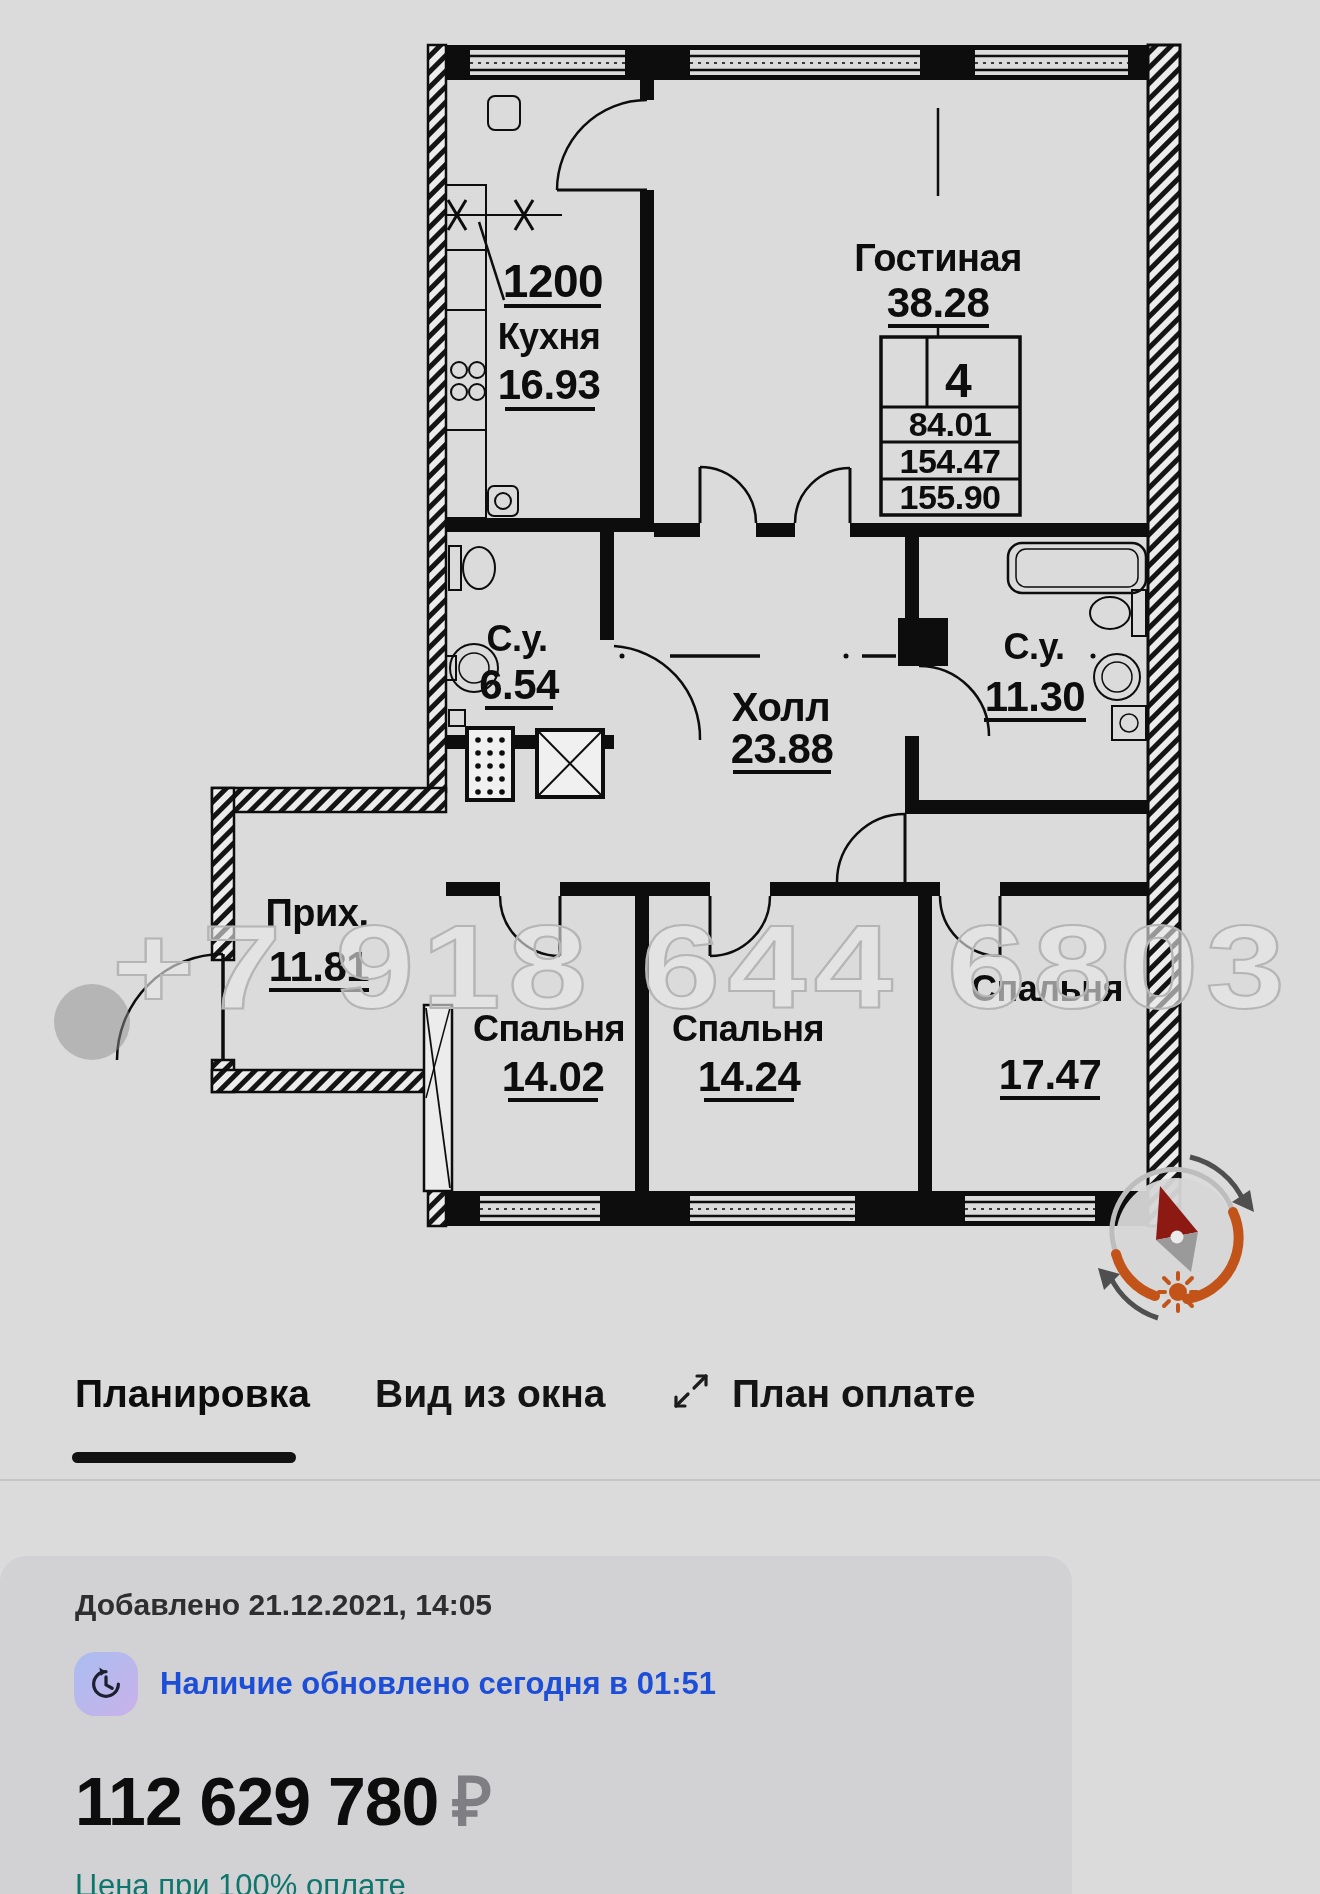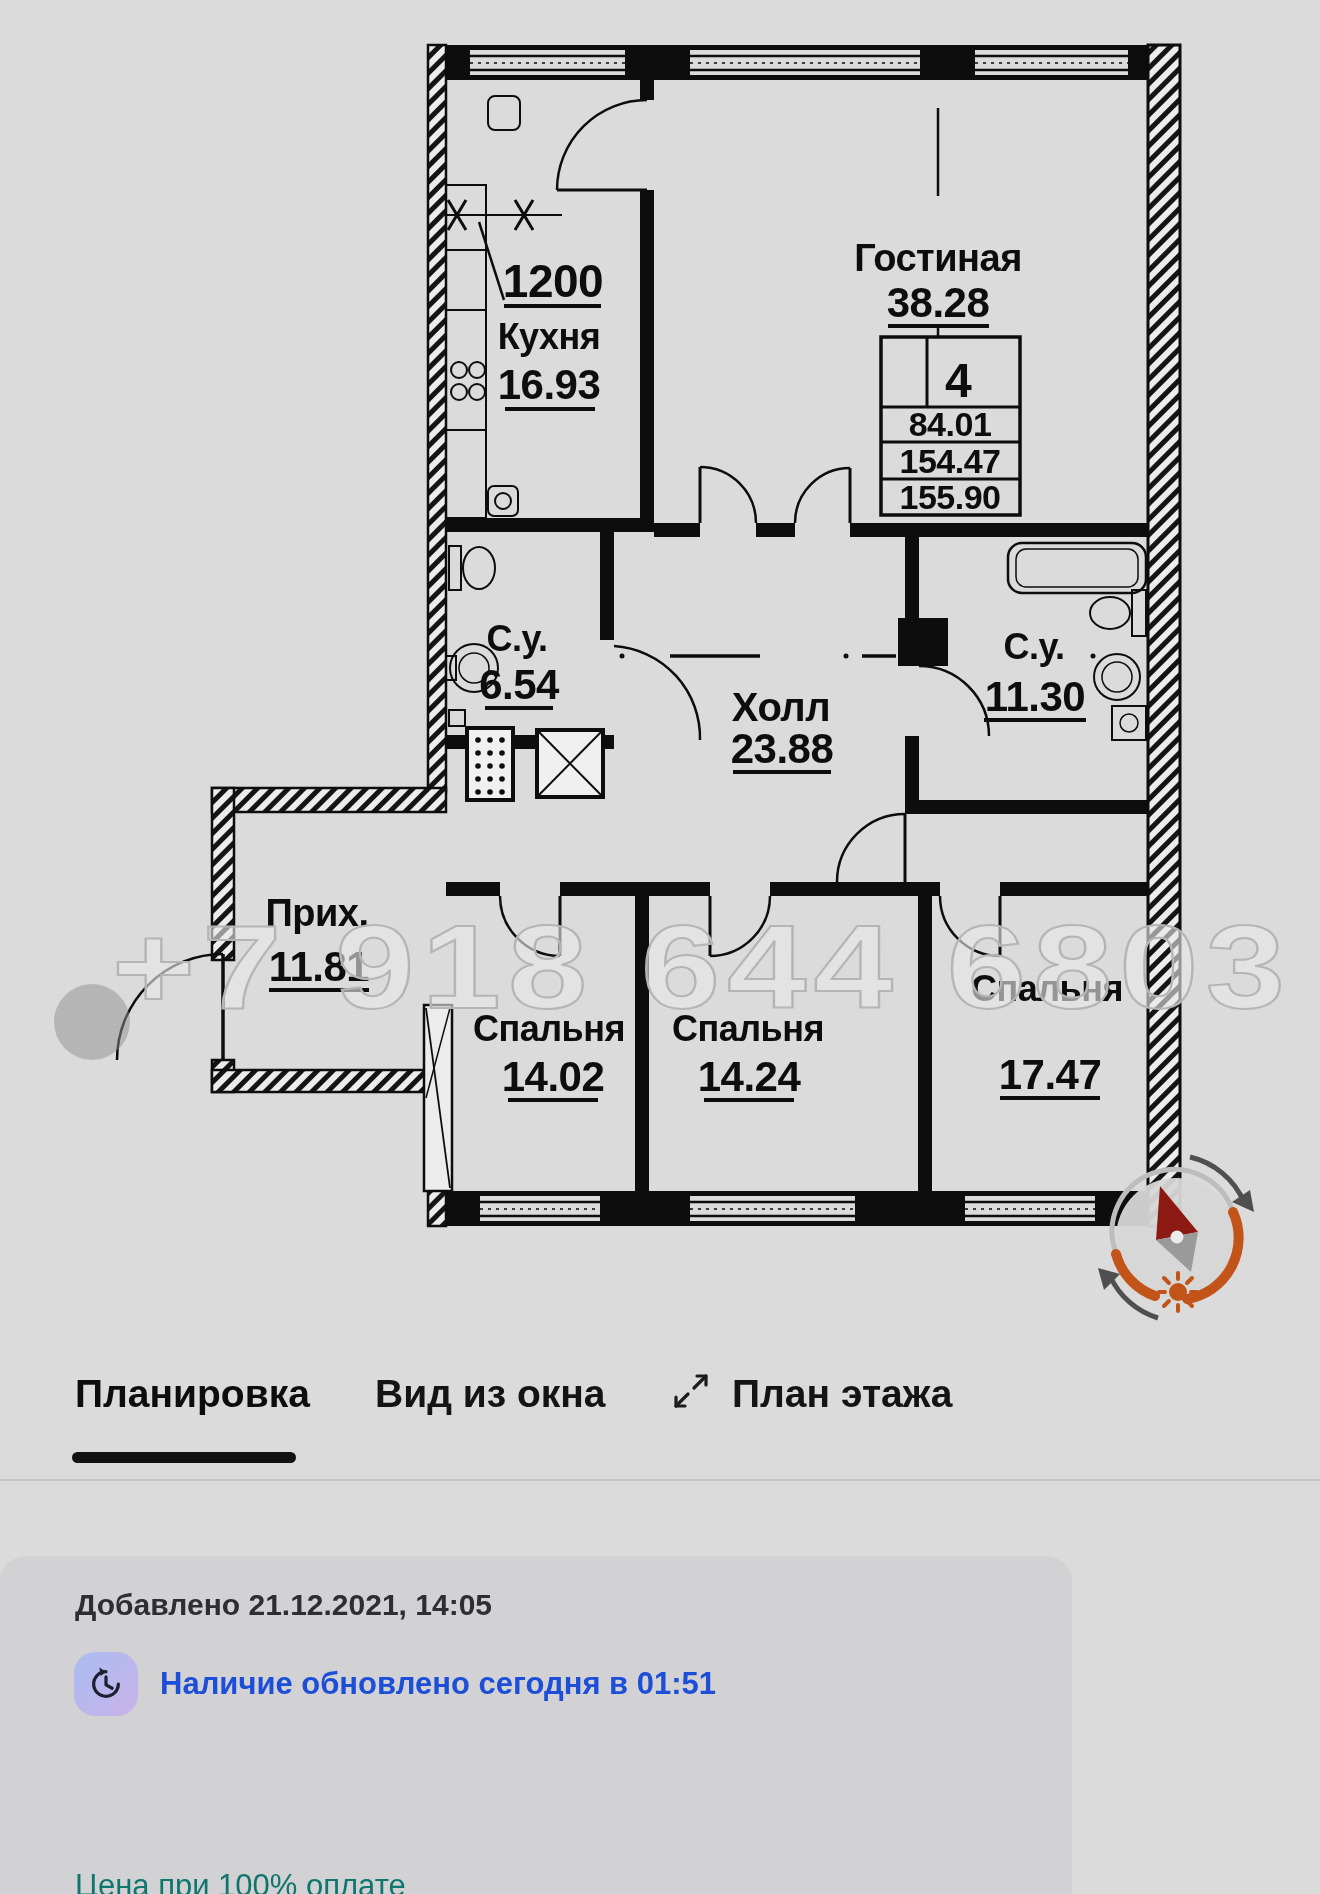--- a/index.html
+++ b/index.html
@@ -343,30 +343,33 @@
   <div class="tab" style="left:375px;top:1372px;">Вид из окна</div>
   <div class="tab active" style="left:75px;top:1372px;">Планировка</div>
   <svg class="expand-btn" style="left:668px;top:1368px;" viewBox="0 0 46 46">
     <g stroke="#1c1c1c" stroke-width="3.2" fill="none" stroke-linecap="round" stroke-linejoin="round">
       <path d="M26,20 L38,8"></path>
         <polyline points="29,8 38,8 38,17"></polyline>
       <path d="M20,26 L8,38"></path>
         <polyline points="8,29 8,38 17,38"></polyline>
     </g>
   </svg>
-  <div class="tab" style="left:732px;top:1372px;">План этажа</div>
+  <div class="tab" style="left:732px;top:1372px;">План оплате</div>
   <div class="tab-underline" style="left:72px;top:1452px;width:224px;height:11px;"></div>
   <div class="tab-divider" style="top:1479px;"></div>
 
   <div class="card">
     <div class="added">Добавлено 21.12.2021, 14:05</div>
     <div class="avail-icon">
       <svg width="38" height="38" viewBox="0 0 40 40">
         <path d="M33,20 A13,13 0 1 1 20,7" fill="none" stroke="#1c2030" stroke-width="3.4" stroke-linecap="round"></path>
         <polygon points="20,7 13,2.5 14.5,11.5" fill="#1c2030"></polygon>
         <polyline points="20,12.5 20,21 26.5,24.5" fill="none" stroke="#1c2030" stroke-width="3.4" stroke-linecap="round" stroke-linejoin="round"></polyline>
       </svg>
     </div>
     <div class="avail-text">Наличие обновлено сегодня в 01:51</div>
+    <div class="price">
+      <span>112 629 780</span><span class="cur">₽</span>
+    </div>
     <div class="price-note">Цена при 100% оплате</div>
   </div>
 
 </div>
 
 </body></html>

